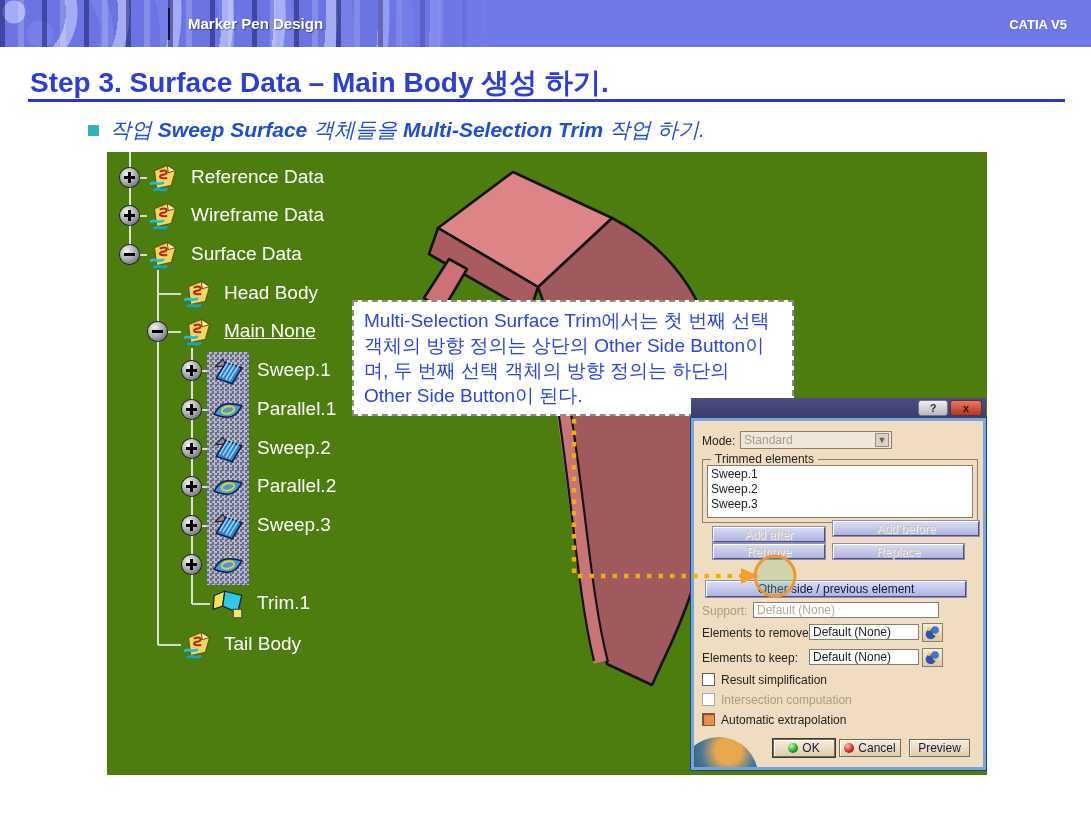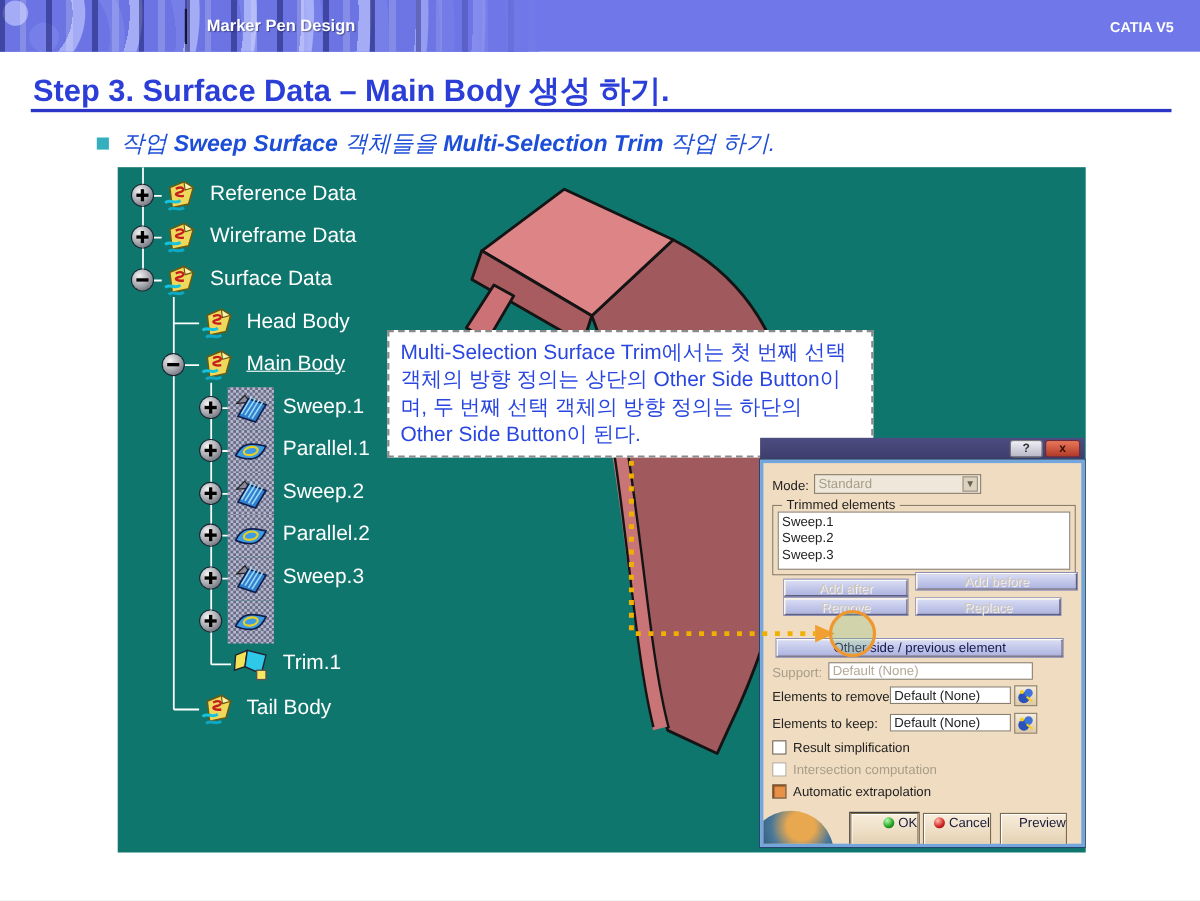--- a/index.html
+++ b/index.html
@@ -22,21 +22,21 @@
   .bar-brand { position:absolute; color:#fff; font-weight:bold; font-size:13px; }
   .bar-copy { position:absolute; color:#1A1A60; font-size:14px; }
 
   
   .slide-title { position:absolute; left:30px; top:64px; font-size:28px; font-weight:bold; color:#2B3FD8; white-space:nowrap; }
   .title-rule { position:absolute; left:28px; top:99px; width:1037px; height:3px; background:#2B35C8; }
   .bullet-square { position:absolute; left:88px; top:125px; width:11px; height:11px; background:#35AEBE; }
   .bullet-text { position:absolute; left:110px; top:116px; font-size:21px; color:#1d4ed8; white-space:nowrap;font-style:italic; }
 
   
-  .viewport { position:absolute; left:107px; top:152px; width:880px; height:623px; background:#0f766e; }
+  .viewport { position:absolute; left:107px; top:152px; width:880px; height:623px; background:#4d7c0f; }
   .layer { position:absolute; left:0; top:0; }
   .vp-label { position:absolute; color:#fff; font-size:19px; white-space:nowrap; cursor:default; }
   .vp-label.und { text-decoration:underline; }
   .ticon { position:absolute; width:34px; height:34px; }
   .selbg { position:absolute; left:100px; width:42px; height:39px;
     background:repeating-conic-gradient(#b6b9c9 0% 25%, #686b8a 0% 50%); background-size:5px 5px; }
   .exp { position:absolute; width:19px; height:19px; border-radius:50%;
     background:radial-gradient(circle at 35% 30%, #f2f2f2, #a8a8b0 50%, #5a5a64 95%);
     box-shadow:0 0 0 1px #22222e; }
   .exp::before { content:""; position:absolute; left:4px; top:8px; width:11px; height:3px; background:#000; }
@@ -72,22 +72,22 @@
   .lbtn { position:absolute; background:linear-gradient(#D8DCF4,#AEB4E0); border:1px solid #fff;
     border-right-color:#50507a; border-bottom-color:#50507a; box-shadow:0 0 0 1px #8a8fb8;
     color:#14144e; font-size:12px; text-align:center; }
   .lbtn.dis { color:#cfc6b6; text-shadow:1px 1px 0 rgba(255,255,255,.8); }
   .pickbtn { position:absolute; width:21px; height:19px; background:linear-gradient(#F6ECDA,#DEC9A8);
     border:1px solid #8a7f6e; }
   .pickbtn svg { position:absolute; left:1px; top:0; width:17px; height:17px; }
   .cb { position:absolute; width:13px; height:13px; background:#fff; border:1px solid #6a6050; }
   .cb.dis { border-color:#b5a896; }
   .cb.checked { background:#E89048; box-shadow:inset 1px 1px 1px #8a4810; }
-  .bbtn { position:absolute; height:35px; background:linear-gradient(#F8EEDC,#E0CBAA); border:1px solid #7a6a50;
-    box-shadow:inset 1px 1px 0 #fff; color:#1a1a3a; font-size:12px; text-align:right; line-height:16px; }
+  .bbtn { position:absolute; height:18px; background:linear-gradient(#F8EEDC,#E0CBAA); border:1px solid #7a6a50;
+    box-shadow:inset 1px 1px 0 #fff; color:#1a1a3a; font-size:12px; text-align:center; line-height:16px; }
   .bbtn.def { box-shadow:inset 1px 1px 0 #fff, 0 0 0 1px #3a3a3a; }
   .sph { display:inline-block; width:10px; height:10px; border-radius:50%; vertical-align:-1px; margin-right:4px; }
   .sph.green { background:radial-gradient(circle at 35% 30%, #b0ffb0, #20A020 60%, #085008); }
   .sph.red { background:radial-gradient(circle at 35% 30%, #ffc0b0, #D02020 60%, #600808); }
   .globe { position:absolute; left:-14px; top:316px; width:78px; height:78px; border-radius:50%;
     background:radial-gradient(circle at 62% 18%, #E8A850 0 16%, #4A7898 34%, #12305E 72%); }
 
   .ann { pointer-events:none; }
 </style>
 </head>
@@ -219,21 +219,21 @@
         <use href="#sym-trim"></use>
       </svg>
     <svg class="ticon" style="left:74px; top:476px">
         <use href="#sym-geoset"></use>
       </svg>
 
     <span class="vp-label" style="left:84px; top:14px">Reference Data</span>
     <span class="vp-label" style="left:84px; top:52px">Wireframe Data</span>
     <span class="vp-label" style="left:84px; top:91px">Surface Data</span>
     <span class="vp-label" style="left:117px; top:130px">Head Body</span>
-    <span class="vp-label und" style="left:117px; top:168px">Main Body</span>
+    <span class="vp-label und" style="left:117px; top:168px">Main None</span>
     <span class="vp-label" style="left:150px; top:207px">Sweep.1</span>
     <span class="vp-label" style="left:150px; top:246px">Parallel.1</span>
     <span class="vp-label" style="left:150px; top:285px">Sweep.2</span>
     <span class="vp-label" style="left:150px; top:323px">Parallel.2</span>
     <span class="vp-label" style="left:150px; top:362px">Sweep.3</span>
     <span class="vp-label" style="left:150px; top:440px">Trim.1</span>
     <span class="vp-label" style="left:117px; top:481px">Tail Body</span>
 
     <div class="callout"><b>Multi-Selection Surface Trim</b><span>에서는 첫 번째 선택 객체의 방향 정의는 상단의 </span><b>Other Side Button</b><span>이며, 두 번째 선택 객체의 방향 정의는 하단의 </span><b>Other Side Button</b><span>이 된다.</span></div>
 

